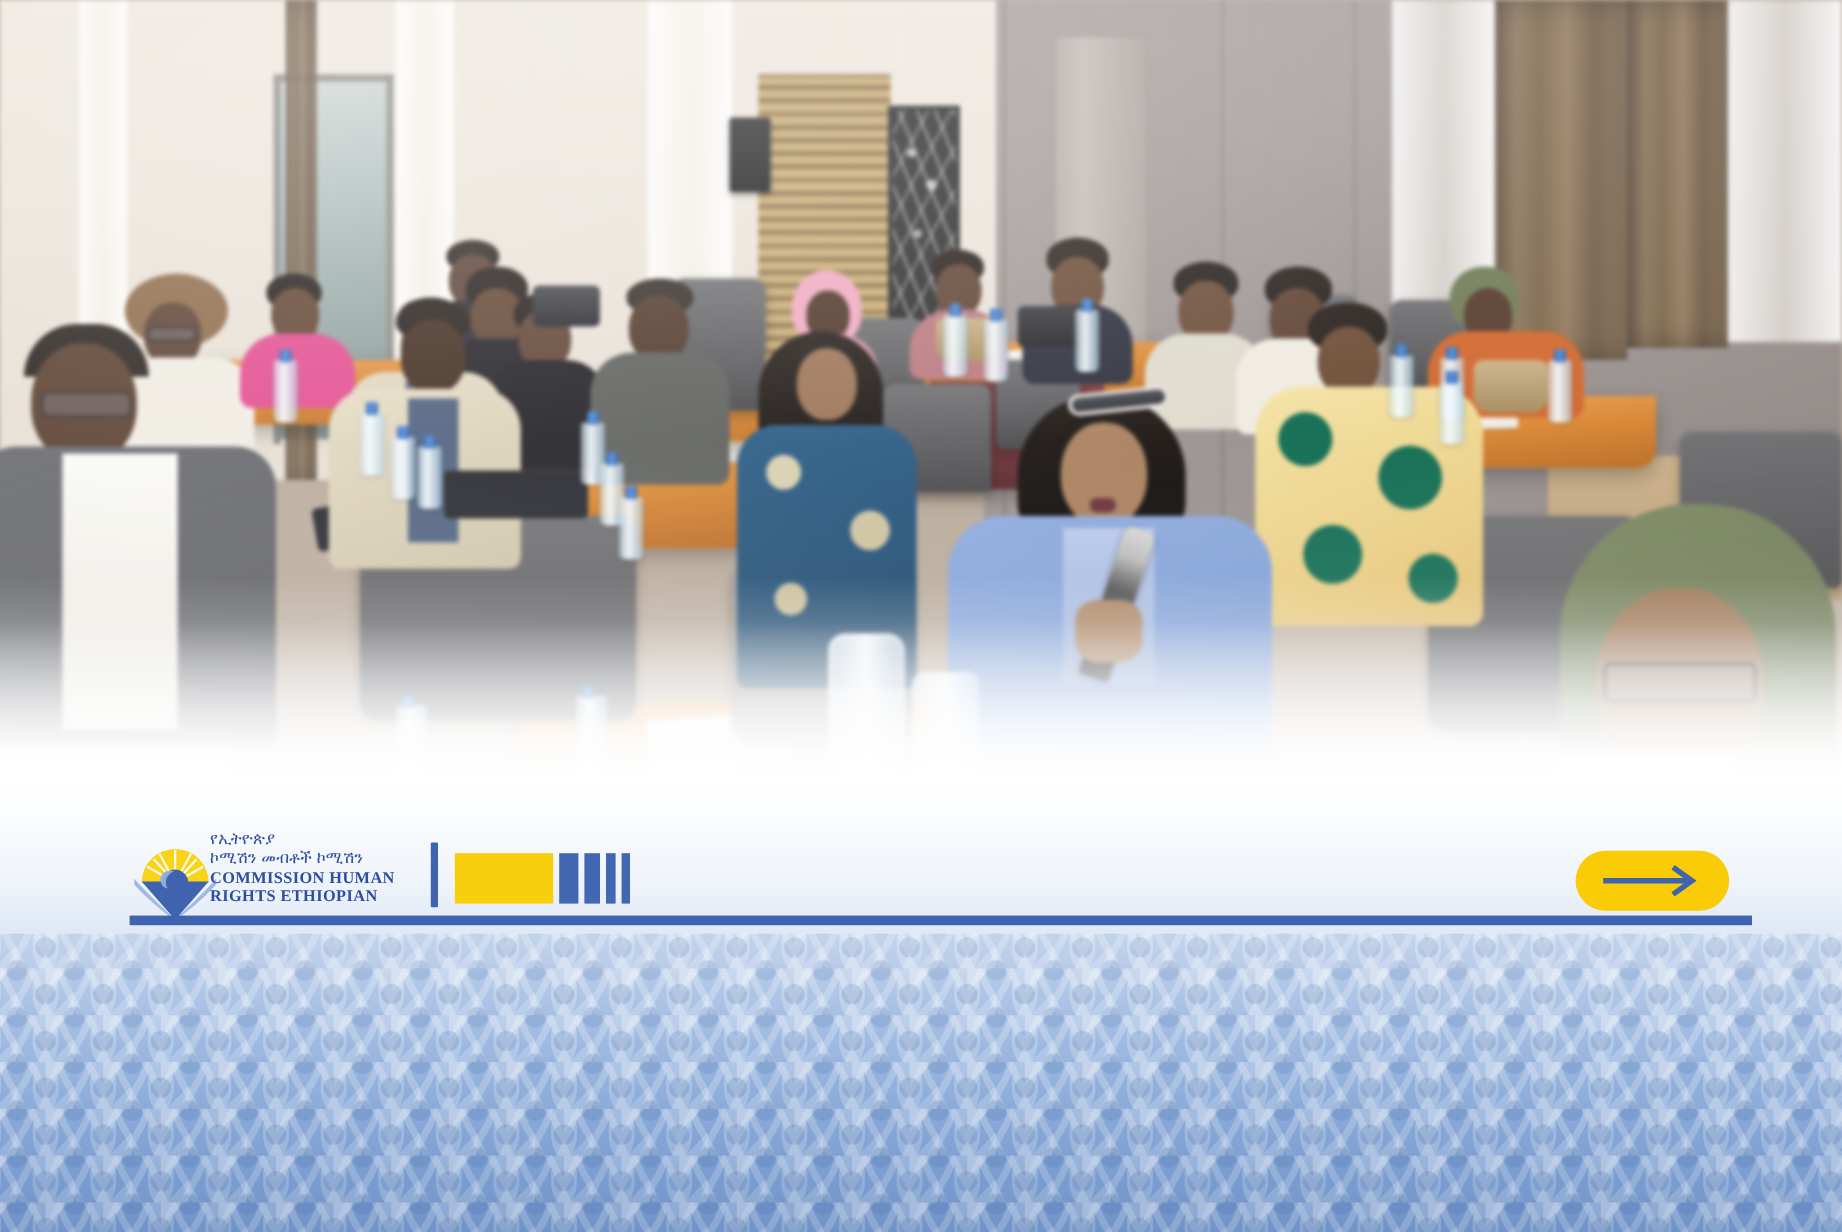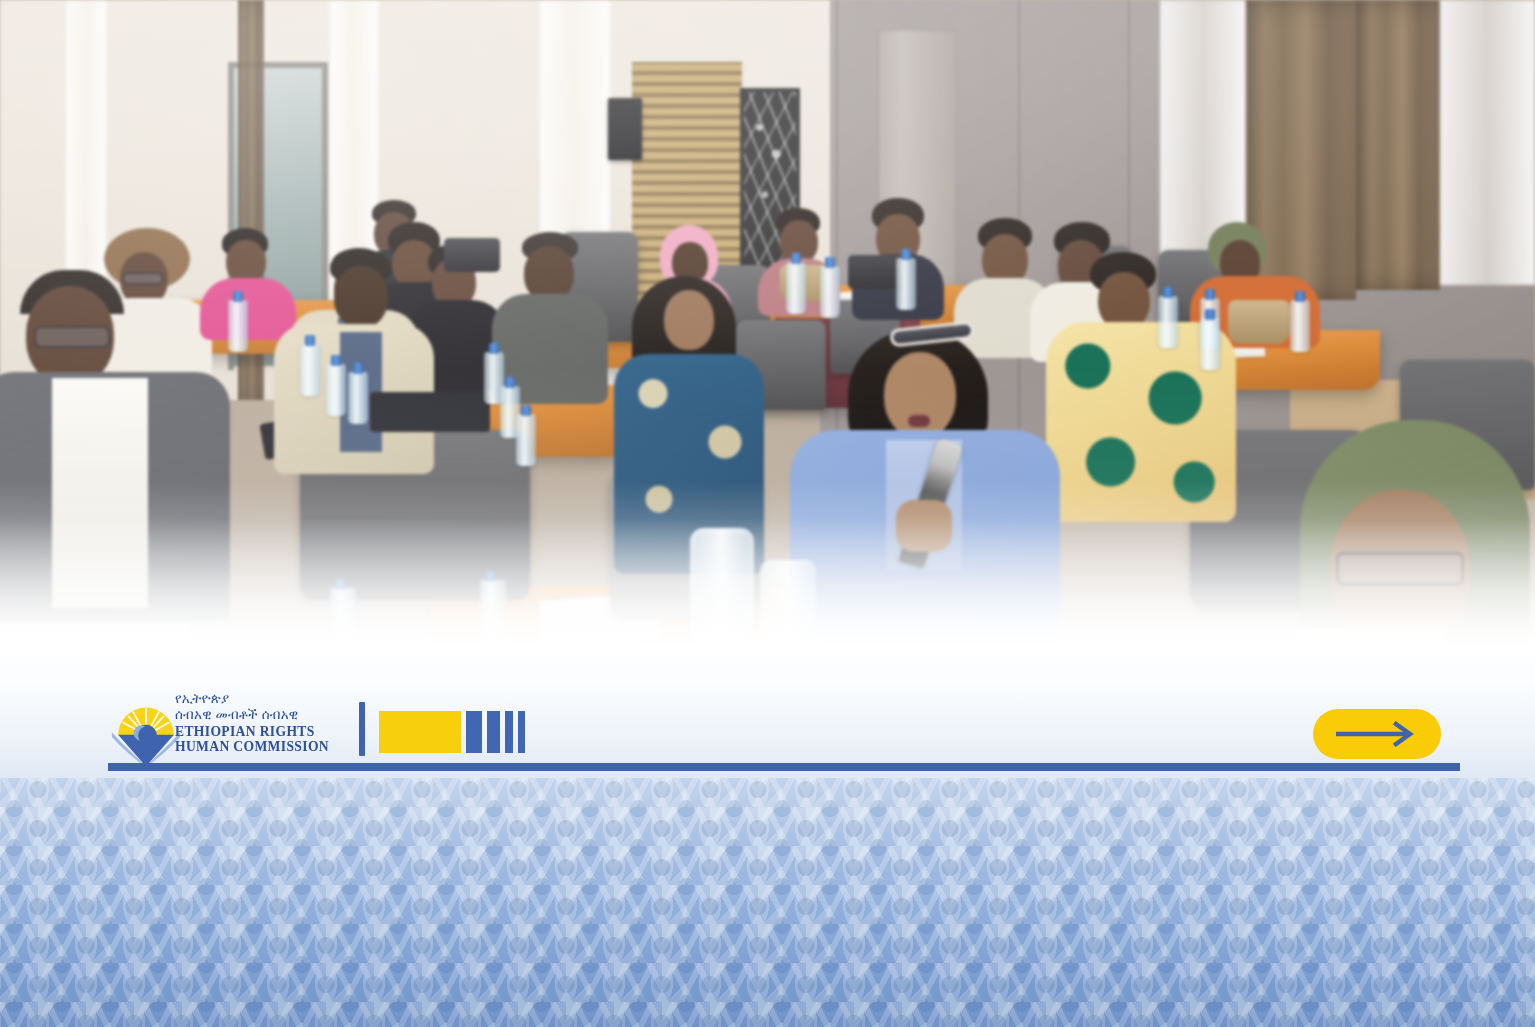--- a/index.html
+++ b/index.html
@@ -599,23 +599,23 @@
         <path d="M14 55 L86 55 L50 96 Z" fill="#3f63ae"></path>
 
         <circle cx="50" cy="55" r="13" fill="#3f63ae"></circle>
         <circle cx="44" cy="53" r="10" fill="#8fb0dd" opacity="0.95"></circle>
         <circle cx="52" cy="56" r="12" fill="#3f63ae"></circle>
       </svg>
     </div>
 
     <div id="logo-text">
       <div class="amh1">የኢትዮጵያ</div>
-      <div class="amh2">ሰብአዊ መብቶች ሰብአዊ</div>
-      <div class="eng">ETHIOPIAN RIGHTS</div>
-      <div class="eng2">HUMAN COMMISSION</div>
+      <div class="amh2">ኮሚሽን መብቶች ኮሚሽን</div>
+      <div class="eng">COMMISSION HUMAN</div>
+      <div class="eng2">RIGHTS ETHIOPIAN</div>
     </div>
 
     <div id="vdivider"></div>
 
     <div id="deco-bars">
       <div class="deco-yellow"></div>
       <div class="deco-gap"></div>
       <div class="deco-blue" style="width:16px;"></div>
       <div class="deco-gap"></div>
       <div class="deco-blue" style="width:13px;"></div>

